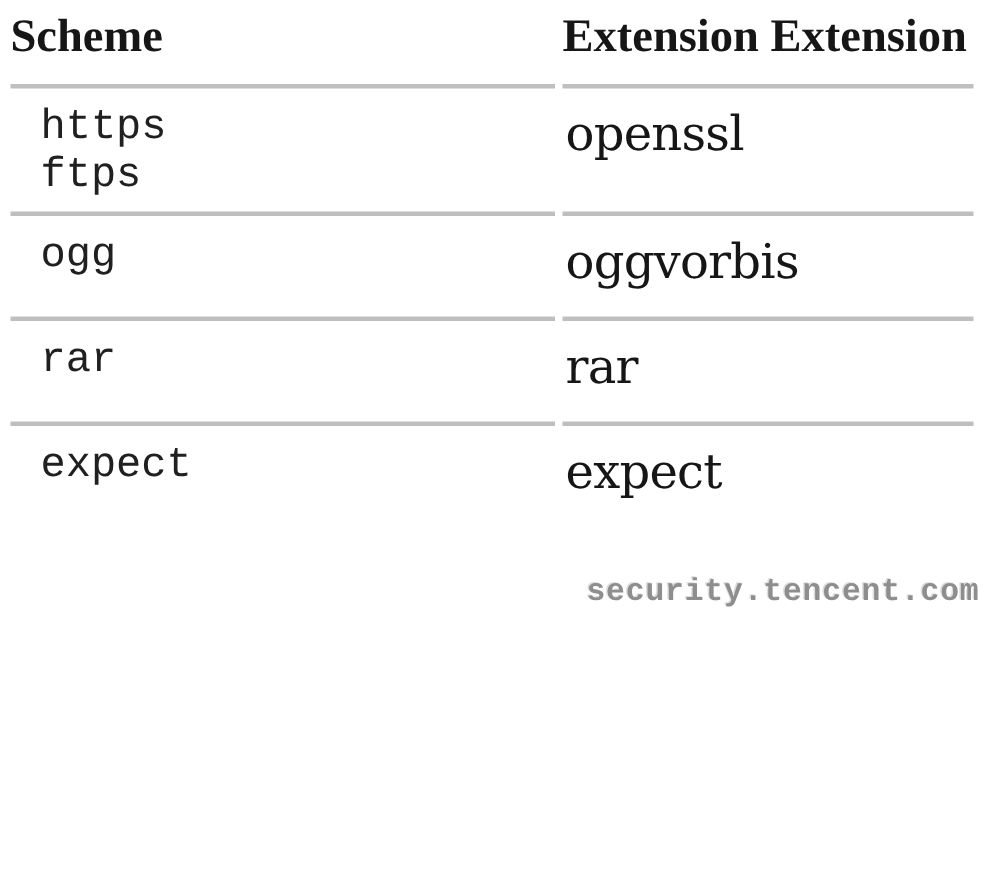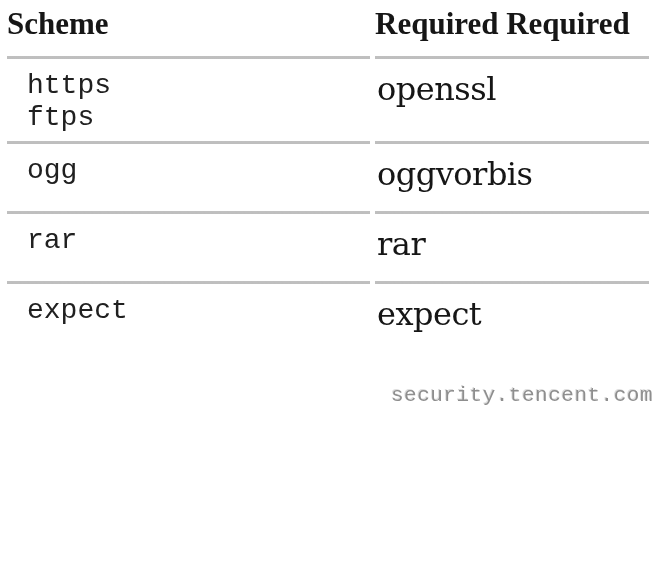--- a/index.html
+++ b/index.html
@@ -59,41 +59,41 @@
     letter-spacing: -0.5px;
     padding: 11px 0 18px 2px;
     white-space: nowrap;
     color: #161616;
   }
   .watermark {
     position: absolute;
     right: 13px;
     bottom: 6px;
     font-family: "Liberation Mono", monospace;
-    font-weight: normal;
+    font-weight: bold;
     font-size: 21px;
     letter-spacing: 0.5px;
     color: #8e8e8e;
     text-shadow: 1px 1px 0 rgba(255,255,255,0.95), -1px -1px 0 rgba(120,120,120,0.25);
   }
 </style>
 </head>
 <body>
 
 <div class="page">
 
   <table class="wrapper-table">
     <colgroup>
       <col class="col-scheme">
       <col class="col-ext">
     </colgroup>
     <thead>
       <tr>
         <th class="hdr">Scheme</th>
-        <th class="hdr">Required Required</th>
+        <th class="hdr">Extension Extension</th>
       </tr>
     </thead>
     <tbody>
       <tr>
         <td class="cell-scheme">https
 ftps</td>
         <td class="cell-ext">openssl</td>
       </tr>
       <tr>
         <td class="cell-scheme">ogg</td>

